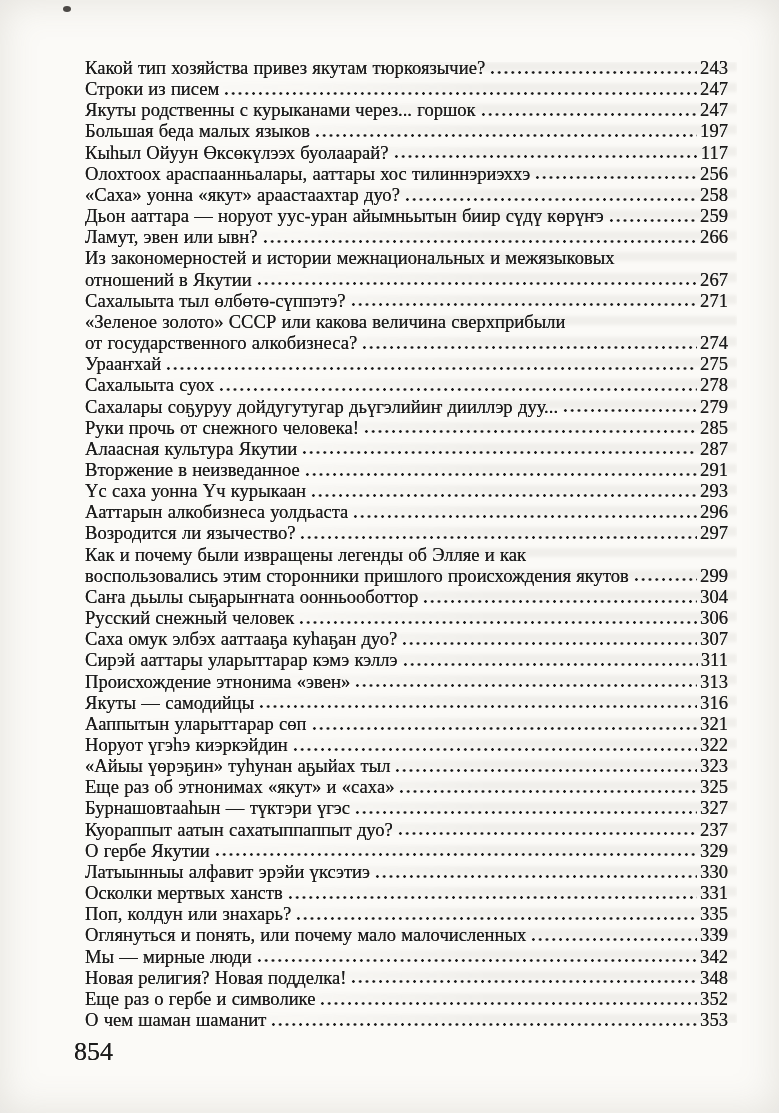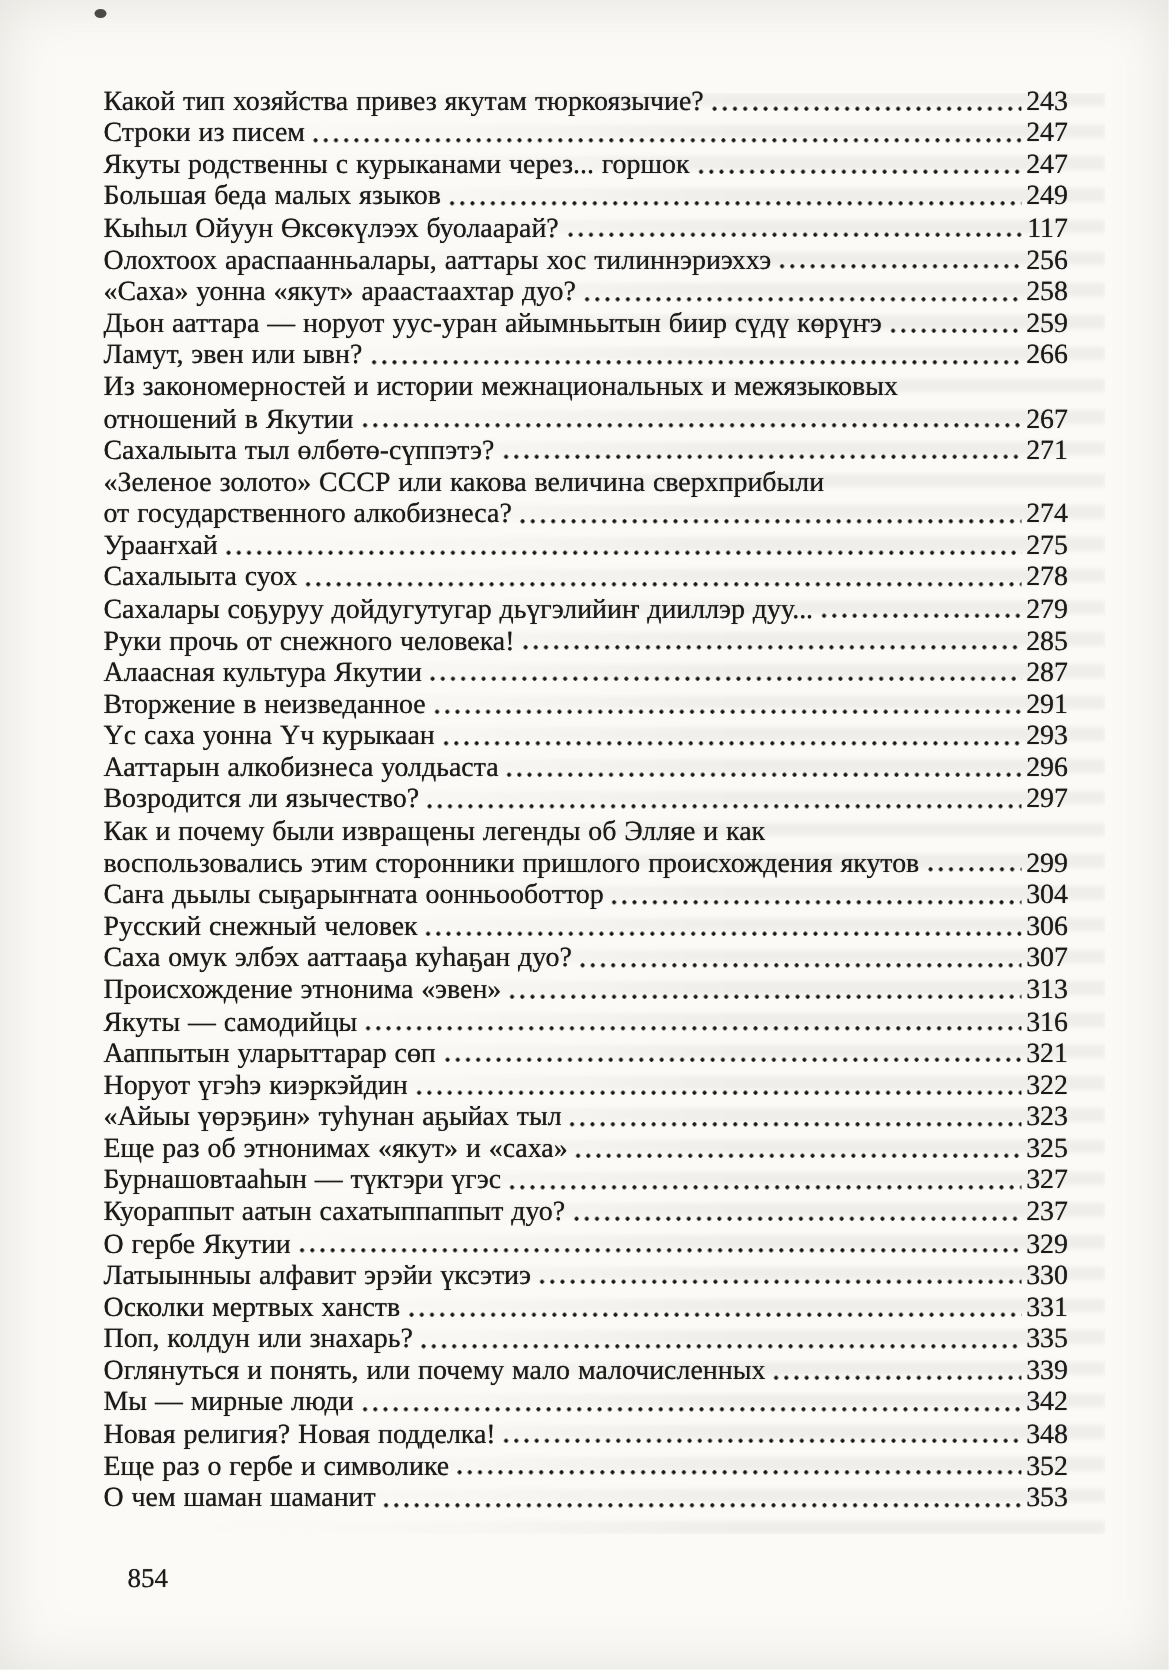--- a/index.html
+++ b/index.html
@@ -46,21 +46,21 @@
     left: 63px;
     top: 6px;
     width: 8px;
     height: 6px;
     border-radius: 50%;
     background: #2e2b28;
     opacity: 0.85;
   }
   .content {
     position: absolute;
-    left: 69px;
+    left: 85px;
     top: 57px;
     width: 643px;
   }
   .toc-row {
     display: flex;
     align-items: baseline;
     font-size: 18.6px;
     line-height: 21.15px;
     word-spacing: 0.6px;
     text-shadow: 0 0 0.5px rgba(25,25,25,0.85);
@@ -79,23 +79,23 @@
     background-size: 6.8px 3px;
     background-repeat: repeat-x;
     background-position: 0 calc(100% - 4.5px);
   }
   .toc-page {
     flex: 0 0 auto;
     white-space: nowrap;
   }
   .footer {
     position: absolute;
-    left: 85px;
+    left: 74px;
     top: 1041px;
-    font-size: 18px;
+    font-size: 26px;
     line-height: 22px;
     text-shadow: 0 0 0.5px rgba(25,25,25,0.85);
   }
 </style>
 </head>
 <body>
 
 <div class="paper-vignette"></div>
 <div class="bleed"></div>
 <div class="speck"></div>
@@ -112,21 +112,21 @@
       <span class="toc-page">247</span>
     </div>
     <div class="toc-row">
       <span class="toc-title">Якуты родственны с курыканами через... горшок</span>
       <span class="toc-leader"></span>
       <span class="toc-page">247</span>
     </div>
     <div class="toc-row">
       <span class="toc-title">Большая беда малых языков</span>
       <span class="toc-leader"></span>
-      <span class="toc-page">249</span>
+      <span class="toc-page">197</span>
     </div>
     <div class="toc-row">
       <span class="toc-title">Кыһыл Ойуун Өксөкүлээх буолаарай?</span>
       <span class="toc-leader"></span>
       <span class="toc-page">117</span>
     </div>
     <div class="toc-row">
       <span class="toc-title">Олохтоох араспаанньалары, ааттары хос тилиннэриэххэ</span>
       <span class="toc-leader"></span>
       <span class="toc-page">256</span>
@@ -227,20 +227,25 @@
     </div>
     <div class="toc-row">
       <span class="toc-title">Русский снежный человек</span>
       <span class="toc-leader"></span>
       <span class="toc-page">306</span>
     </div>
     <div class="toc-row">
       <span class="toc-title">Саха омук элбэх ааттааҕа куһаҕан дуо?</span>
       <span class="toc-leader"></span>
       <span class="toc-page">307</span>
+    </div>
+    <div class="toc-row">
+      <span class="toc-title">Сирэй ааттары уларыттарар кэмэ кэллэ</span>
+      <span class="toc-leader"></span>
+      <span class="toc-page">311</span>
     </div>
     <div class="toc-row">
       <span class="toc-title">Происхождение этнонима «эвен»</span>
       <span class="toc-leader"></span>
       <span class="toc-page">313</span>
     </div>
     <div class="toc-row">
       <span class="toc-title">Якуты — самодийцы</span>
       <span class="toc-leader"></span>
       <span class="toc-page">316</span>

